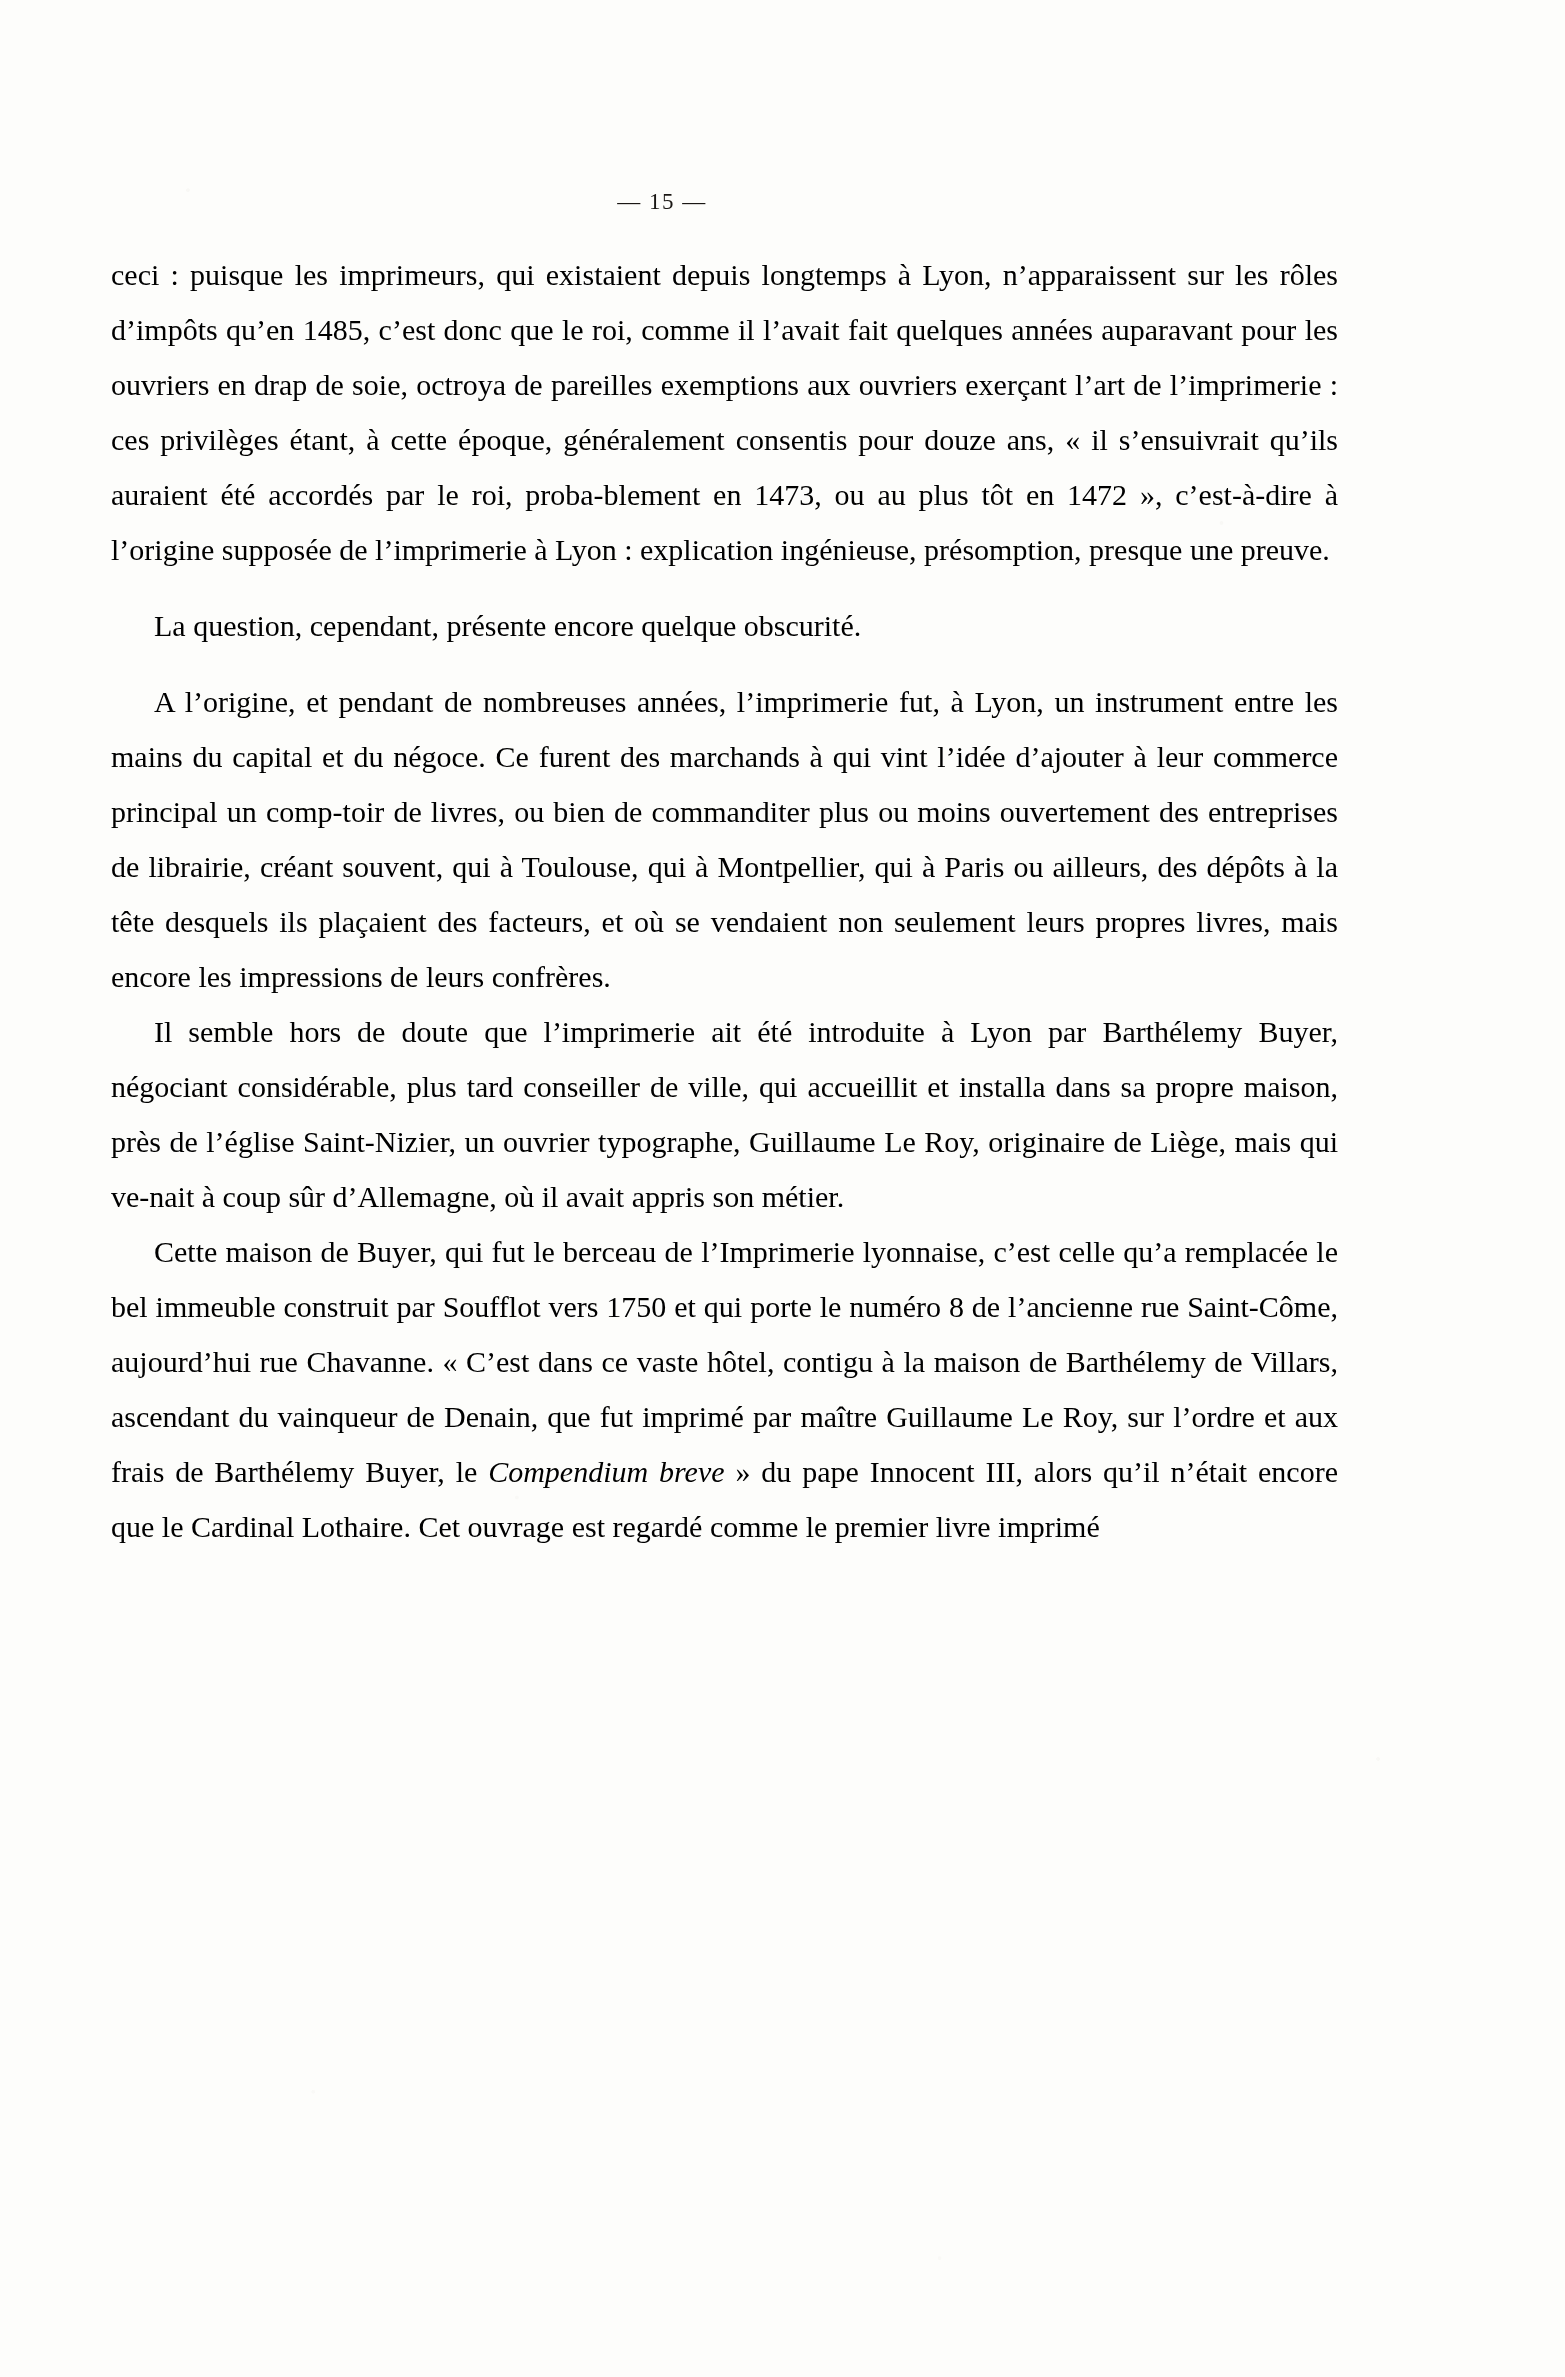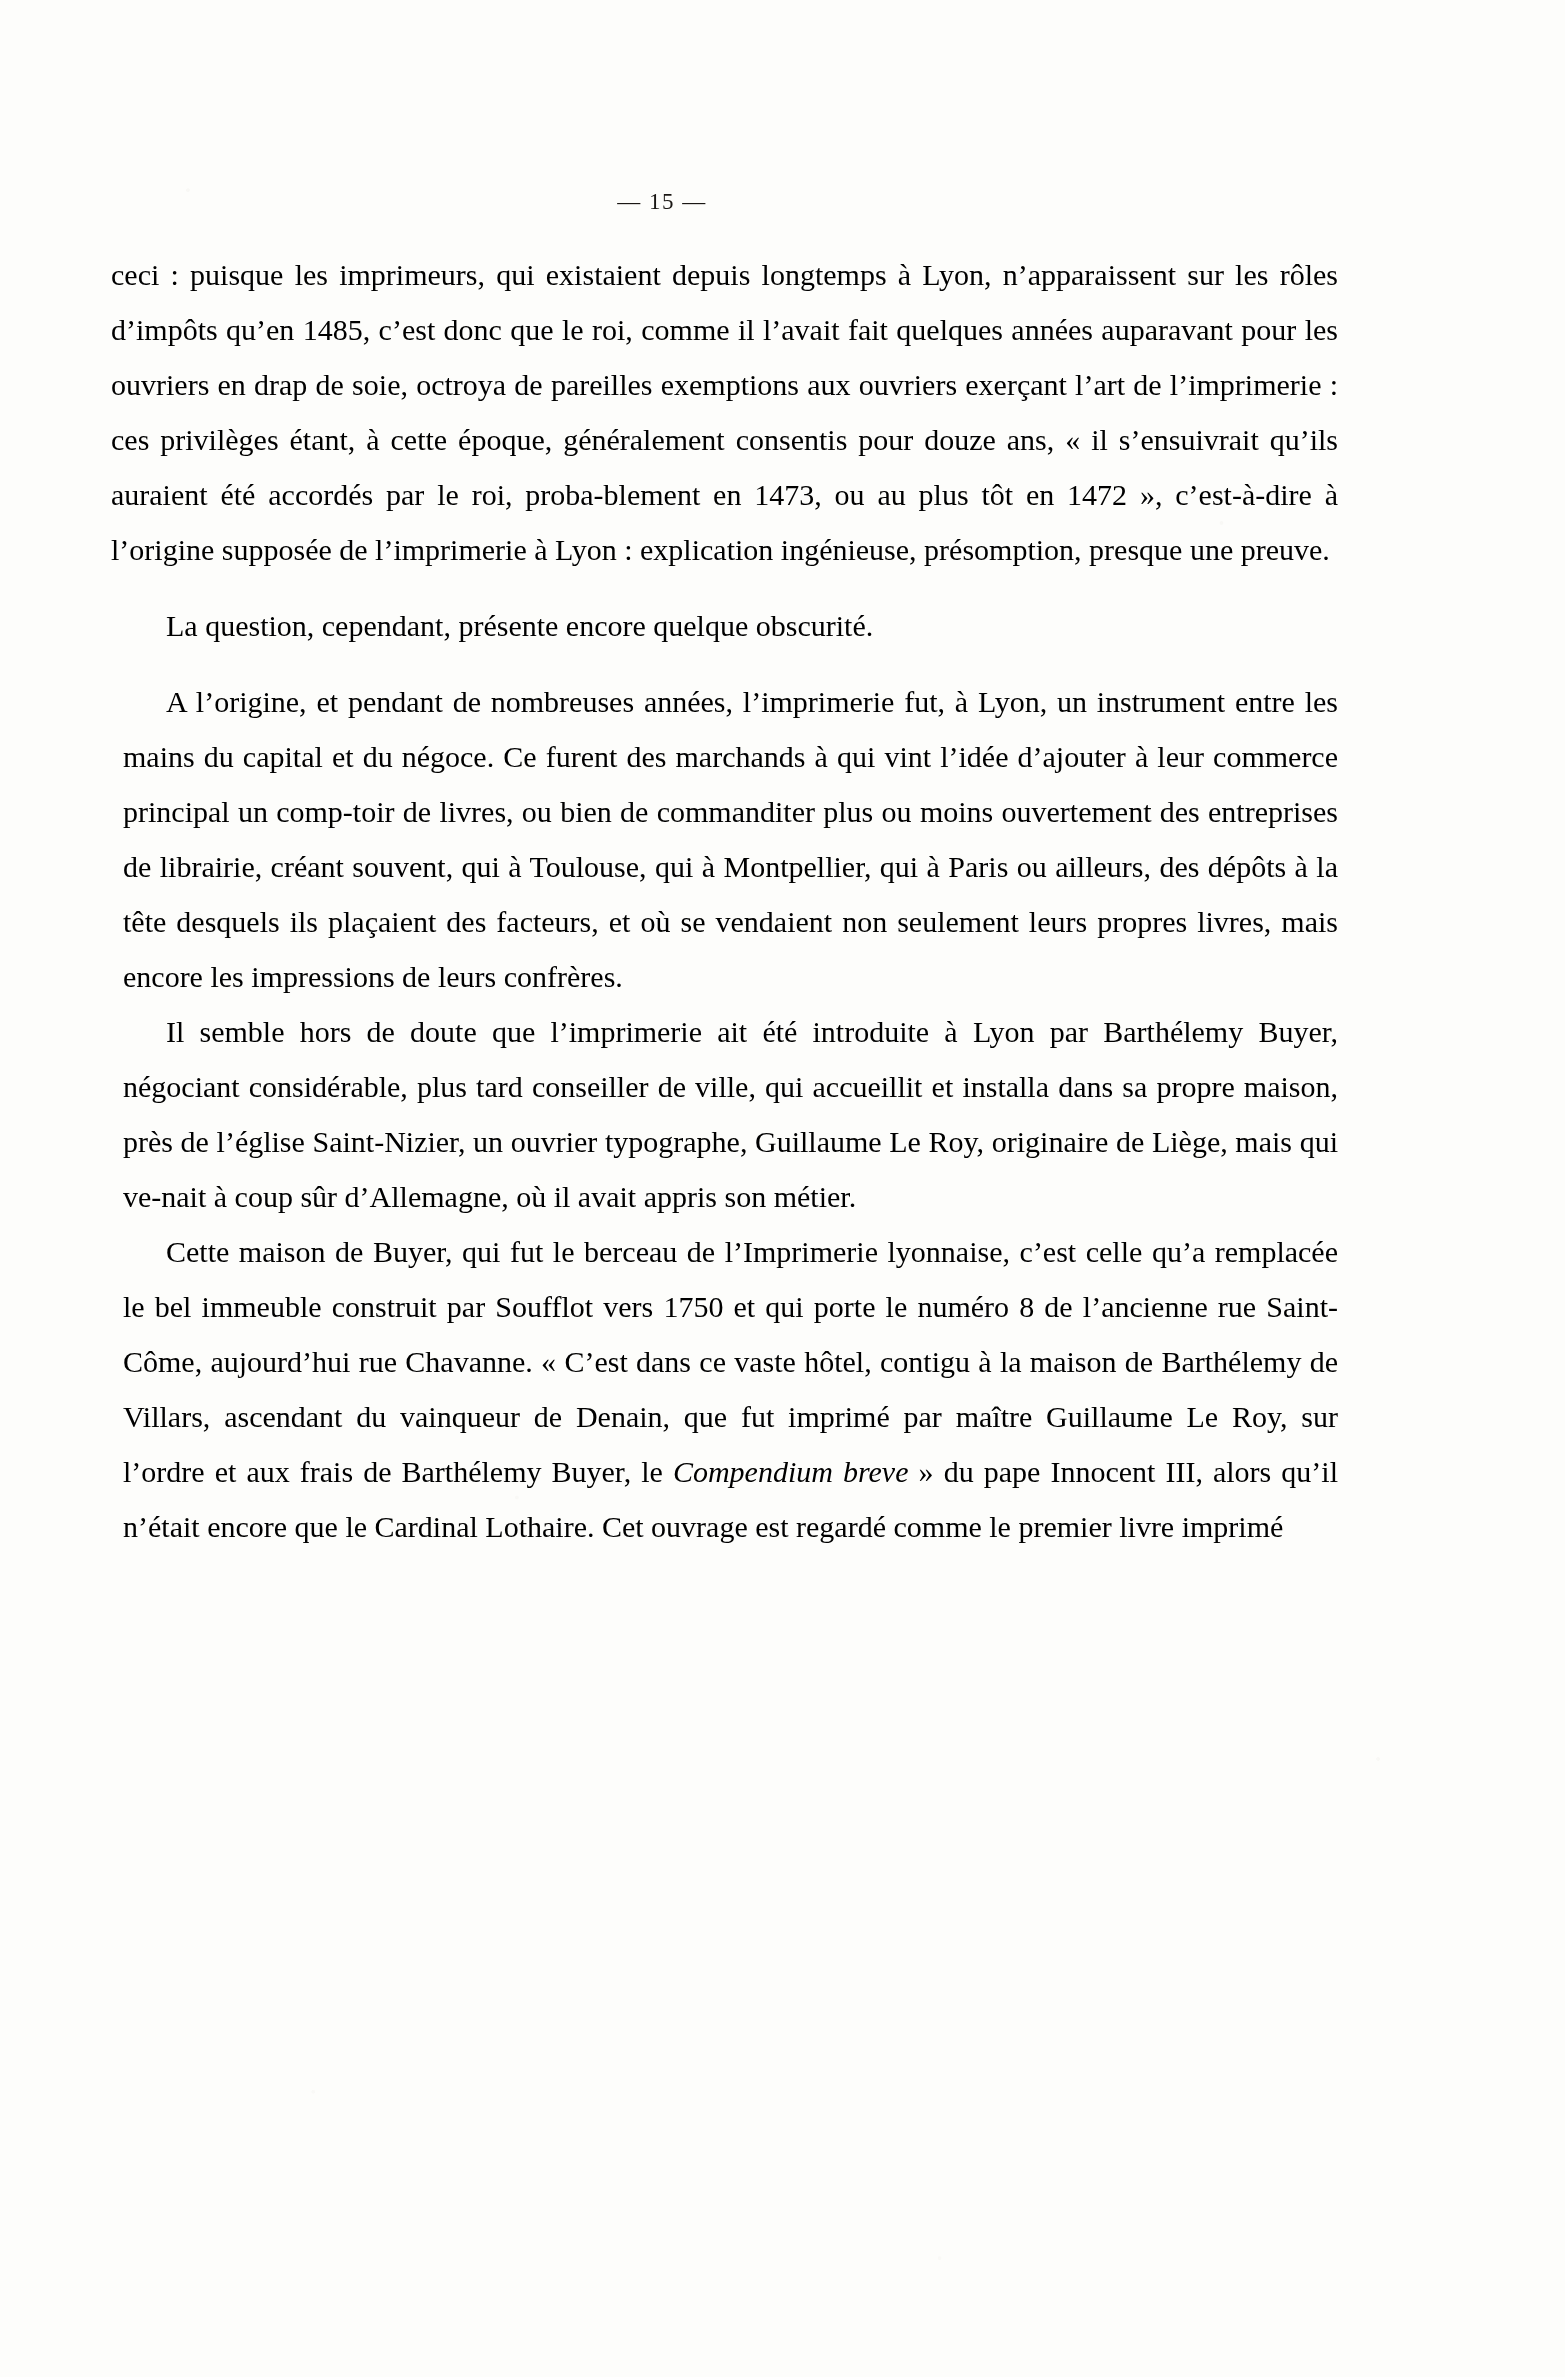--- a/index.html
+++ b/index.html
@@ -54,21 +54,20 @@
     margin: 0;
     font-size: 30px;
     line-height: 55px;
     text-align: justify;
     text-justify: inter-word;
     color: #000000;
     hyphens: manual;
   }
   p.para + p.para {
     margin-top: 0px;
-    margin-left: 12px;
   }
   p.indent {
     text-indent: 43px;
   }
   .gap-after {
     margin-bottom: 21px !important;
   }
   em.title {
     font-style: italic;
   }

